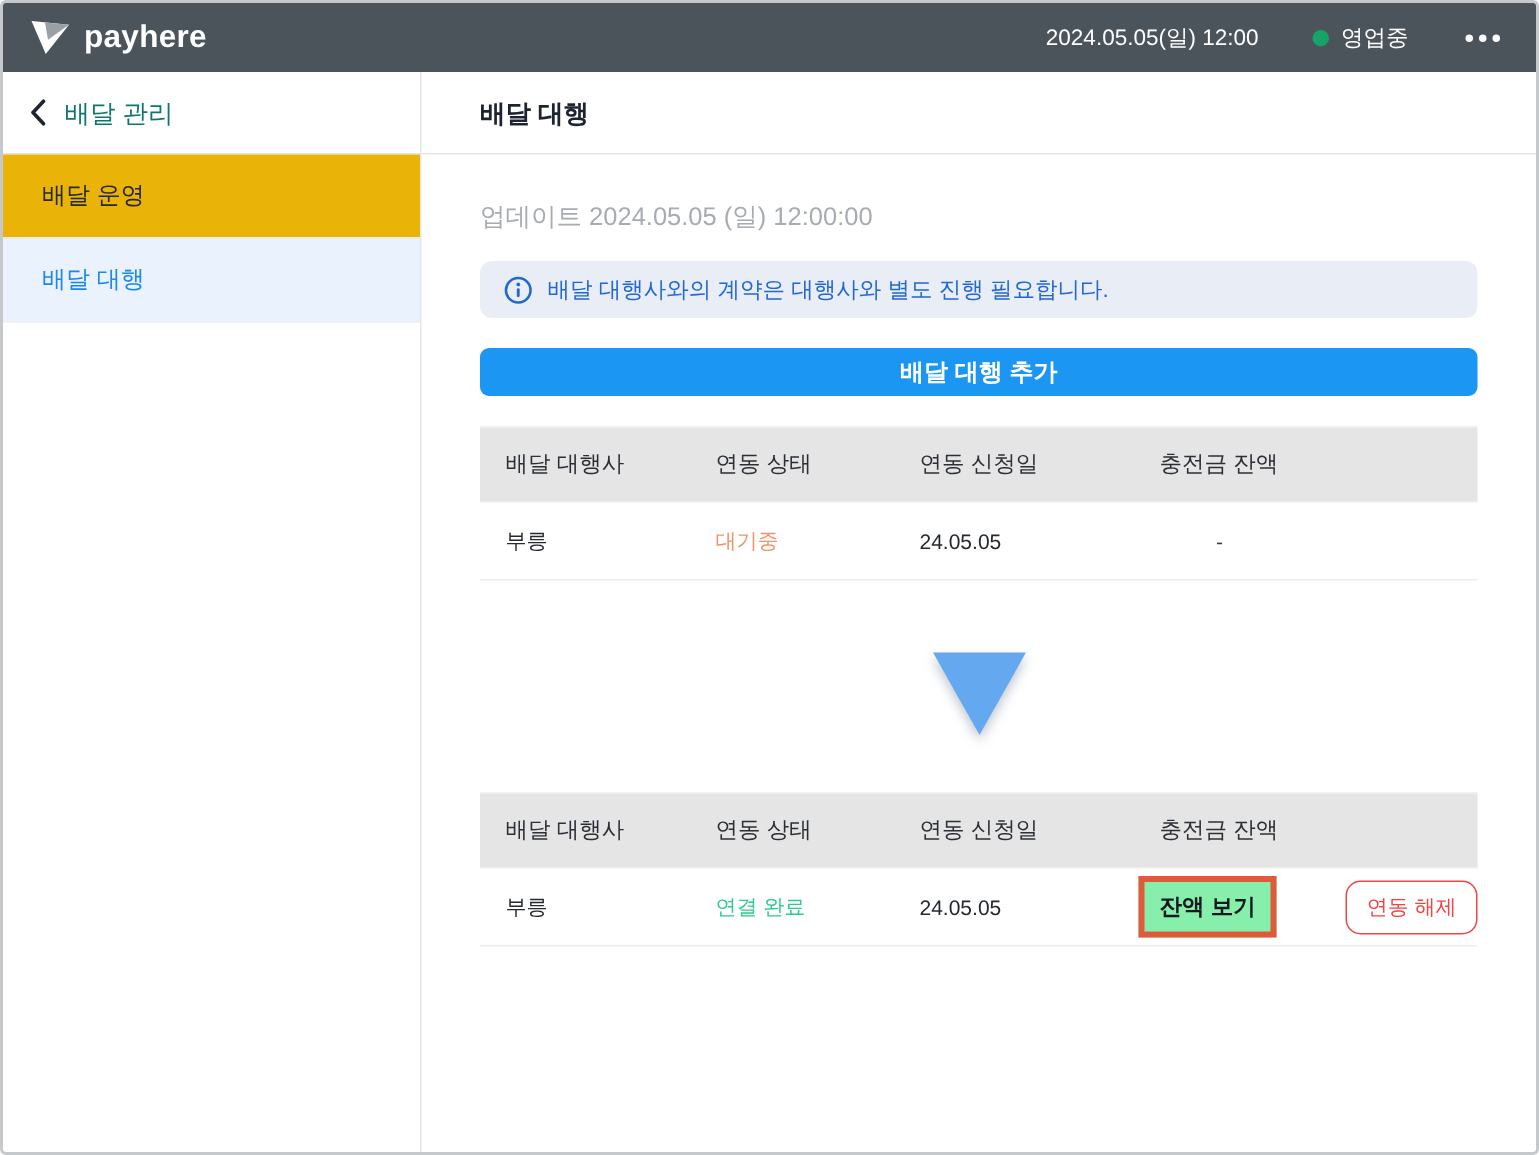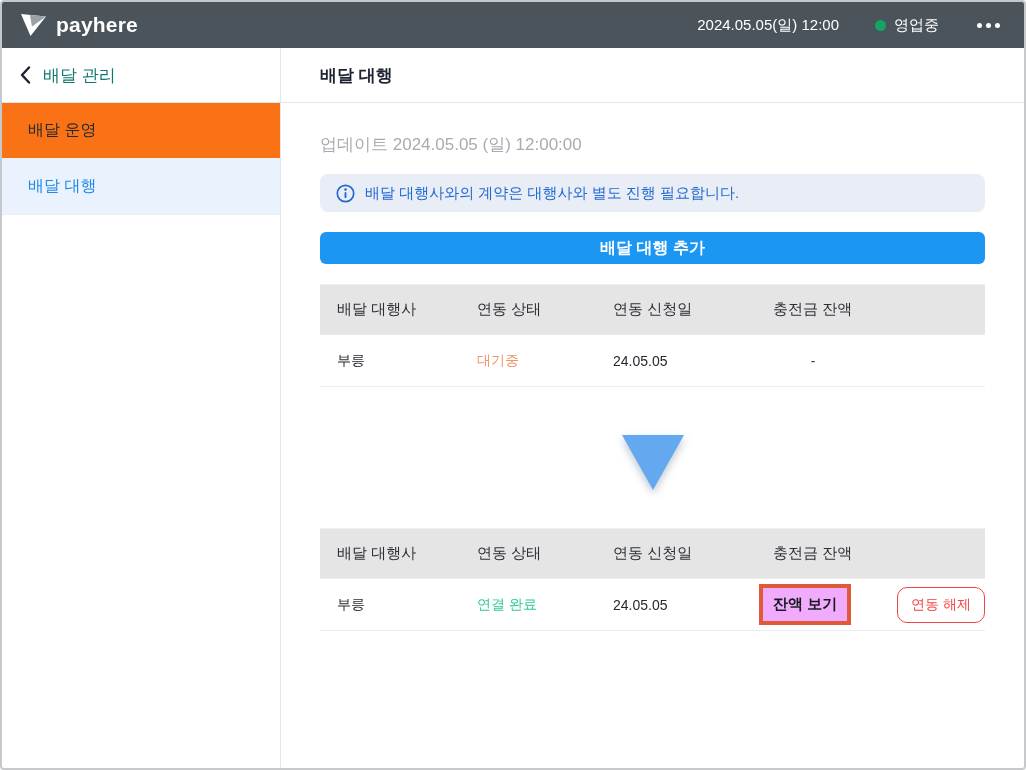--- a/index.html
+++ b/index.html
@@ -52,21 +52,21 @@
   .back-icon { display: flex; align-items: center; cursor: pointer; }
   .sidebar-title { font-size: 17px; font-weight: 400; color: #0f766e; }
   .sidebar-item {
     height: 56px;
     display: flex; align-items: center;
     padding: 0 26px;
     font-size: 16px;
     color: #24292f;
     border-bottom: 1px solid #eceef0;
     cursor: pointer;
-    background: #f97316;
+    background: #eab308;
   }
   .sidebar-item.active { background: #eaf3fd; color: #1d88ea; font-weight: 500; }
 
   
   .main { flex: 1; display: flex; flex-direction: column; min-width: 0; }
   .main-header {
     height: 55px; flex: 0 0 55px;
     display: flex; align-items: center;
     padding: 0 39px;
     border-bottom: 1px solid #e4e6e8;
@@ -130,21 +130,21 @@
     border: 1.5px solid #f24444; border-radius: 10px;
     color: #f24444; font-size: 14px; font-weight: 500;
     font-family: inherit;
     cursor: pointer;
   }
 
   .balance-link {
     font-size: 15px; font-weight: 700; color: #16191f;
     border: 4px solid #e05a3a;
     padding: 7px 10px;
-    background: #f0abfc;
+    background: #86efac;
     cursor: pointer;
     margin-left: -14px;
   }
 
   
   .flow-arrow-wrap { display: flex; justify-content: center; margin: 48px 0 38px; }
   .down-triangle {
     width: 0; height: 0;
     border-left: 31px solid transparent;
     border-right: 31px solid transparent;

